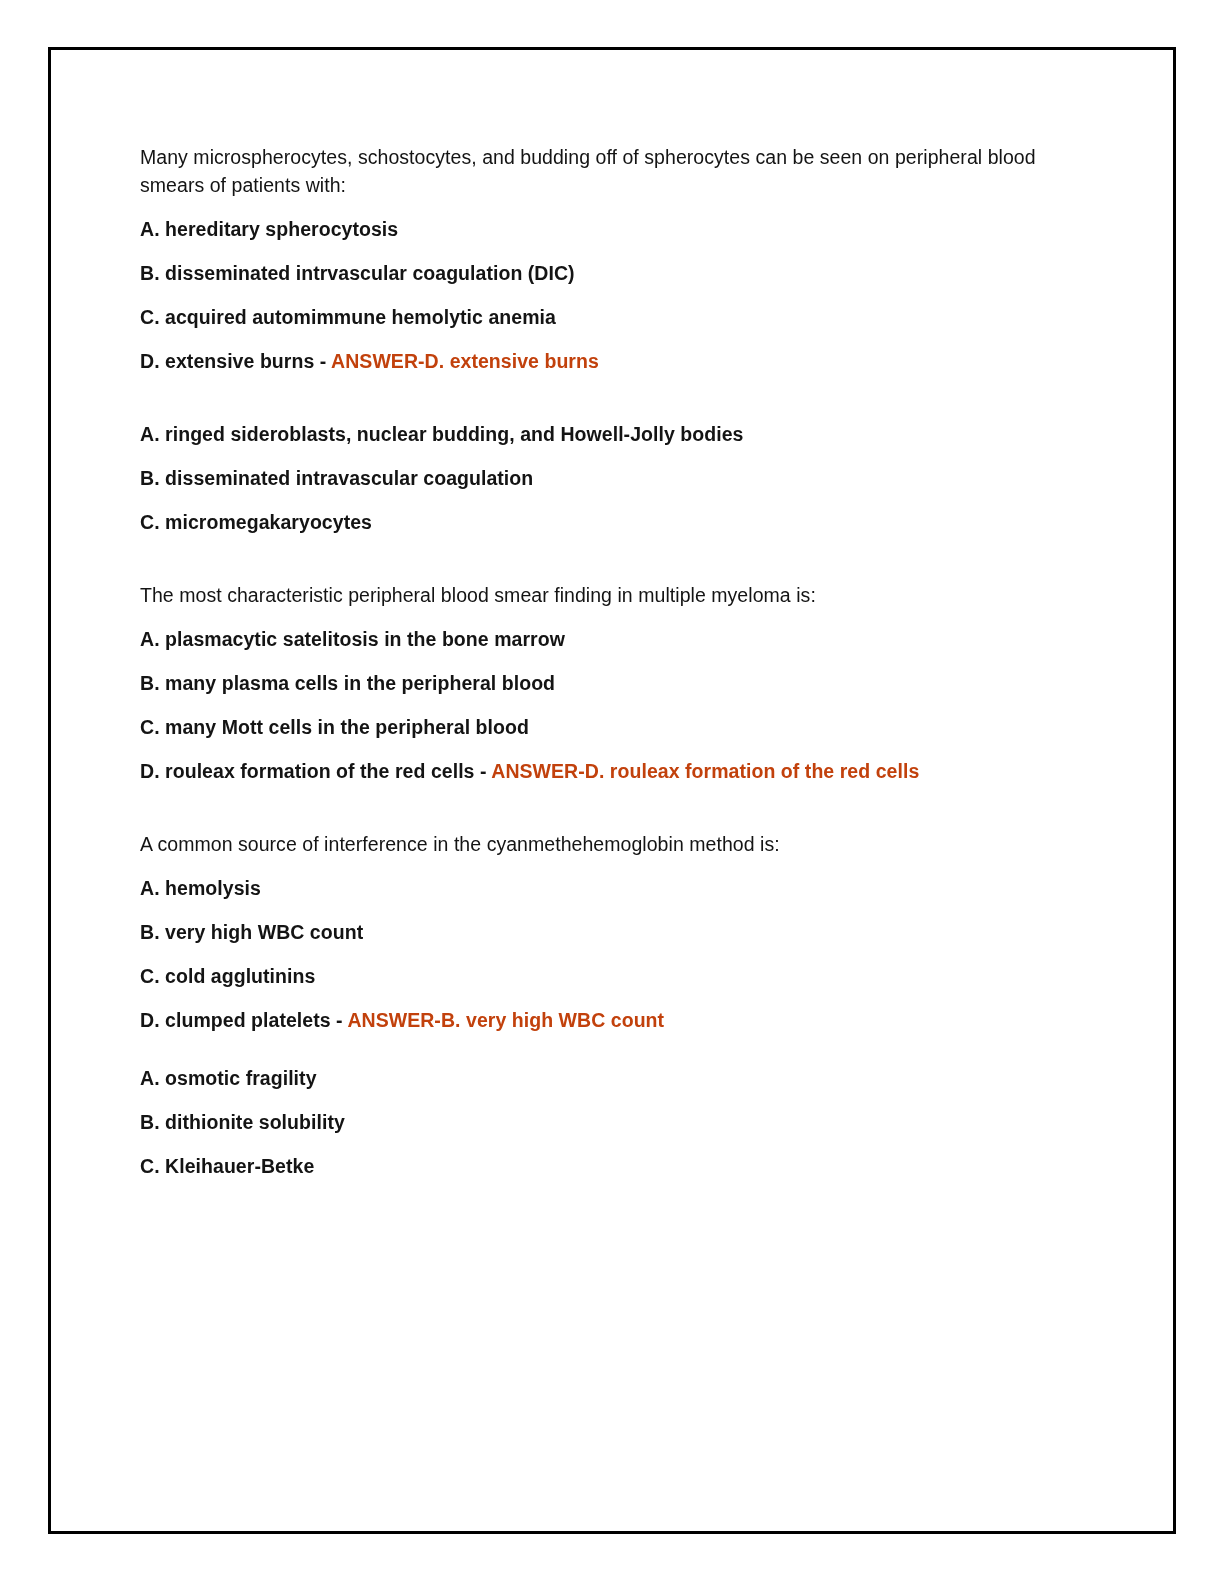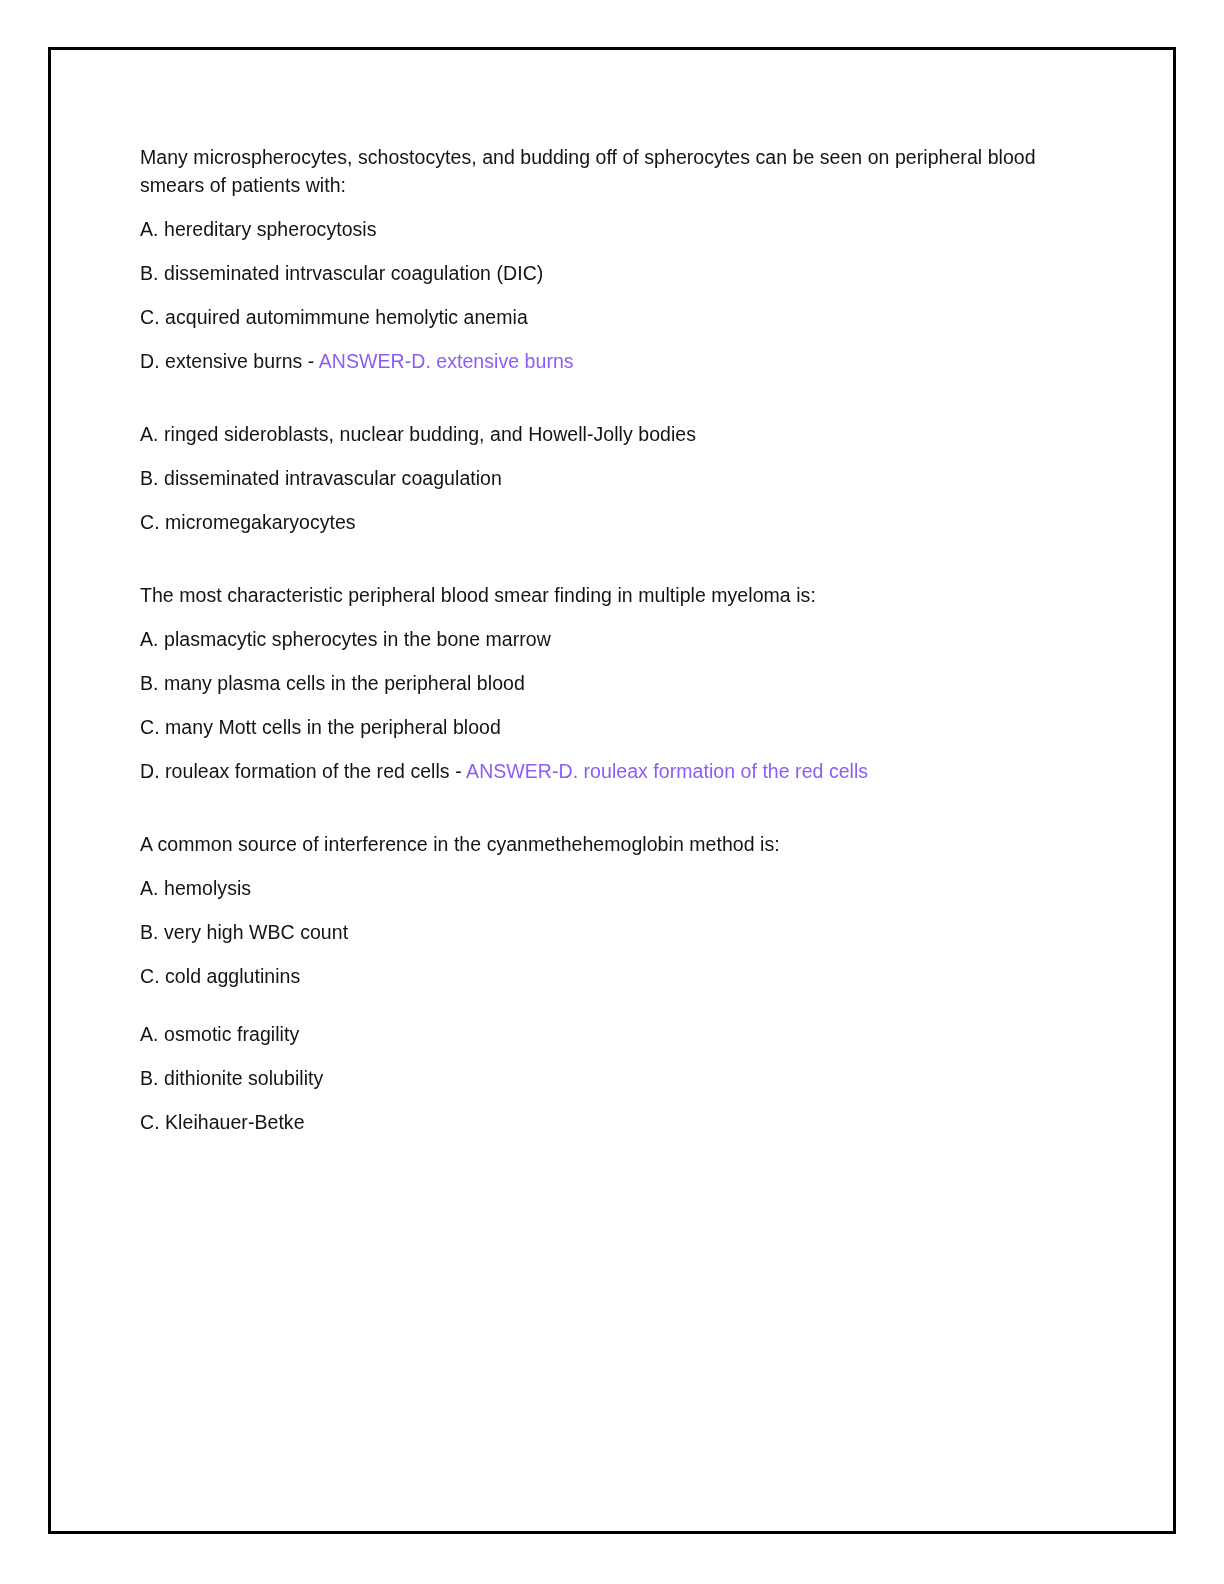--- a/index.html
+++ b/index.html
@@ -62,29 +62,29 @@
     margin: 0 0 16px 0;
     font-weight: 400;
   }
 
   .option {
     font-size: 19.5px;
     line-height: 28px;
     color: #141414;
     letter-spacing: 0.05px;
     margin: 0 0 16px 0;
-    font-weight: 400;
+    font-weight: 700;
   }
 
   .option:last-child {
     margin-bottom: 0;
   }
 
   .answer {
-    color: #8b5cf6;
+    color: #c2410c;
   }
 
   .sep {
     color: #141414;
   }
 </style>
 </head>
 <body>
 
 <div id="page">
@@ -102,31 +102,32 @@
     </div>
 
     <div class="qblock">
       <p class="option"><span>A. ringed sideroblasts, nuclear budding, and Howell-Jolly bodies</span></p>
       <p class="option"><span>B. disseminated intravascular coagulation</span></p>
       <p class="option"><span>C. micromegakaryocytes</span></p>
     </div>
 
     <div class="qblock">
       <p class="question">The most characteristic peripheral blood smear finding in multiple myeloma is:</p>
-      <p class="option"><span>A. plasmacytic spherocytes in the bone marrow</span></p>
+      <p class="option"><span>A. plasmacytic satelitosis in the bone marrow</span></p>
       <p class="option"><span>B. many plasma cells in the peripheral blood</span></p>
       <p class="option"><span>C. many Mott cells in the peripheral blood</span></p>
       <p class="option"><span>D. rouleax formation of the red cells</span><span class="sep"> - </span><span class="answer">ANSWER-D. rouleax formation of the red cells</span></p>
     </div>
 
     <div class="qblock">
       <p class="question">A common source of interference in the cyanmethehemoglobin method is:</p>
       <p class="option"><span>A. hemolysis</span></p>
       <p class="option"><span>B. very high WBC count</span></p>
       <p class="option"><span>C. cold agglutinins</span></p>
+      <p class="option"><span>D. clumped platelets</span><span class="sep"> - </span><span class="answer">ANSWER-B. very high WBC count</span></p>
     </div>
 
     <div class="qblock tight">
       <p class="option"><span>A. osmotic fragility</span></p>
       <p class="option"><span>B. dithionite solubility</span></p>
       <p class="option"><span>C. Kleihauer-Betke</span></p>
     </div>
 
   </div>
 </div>

